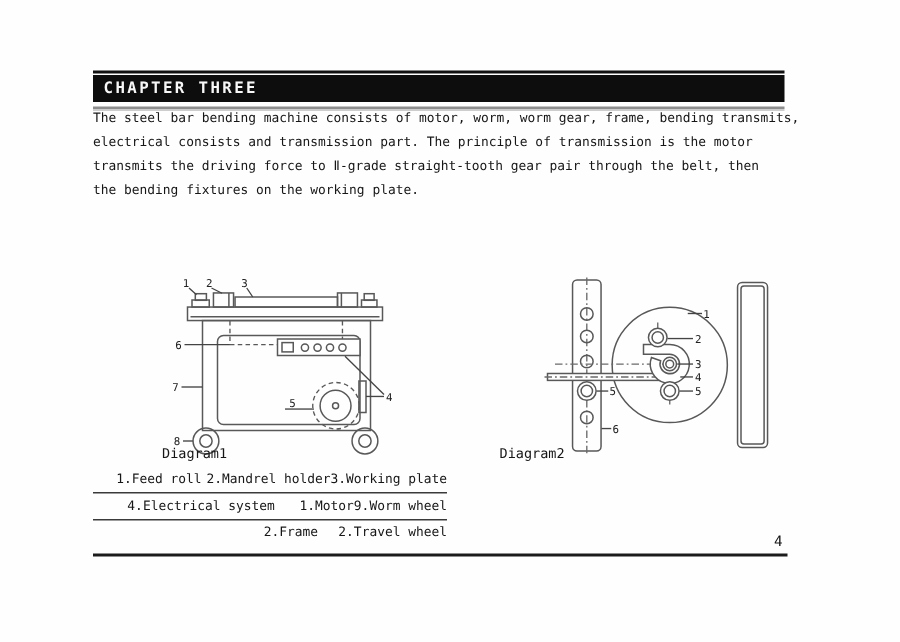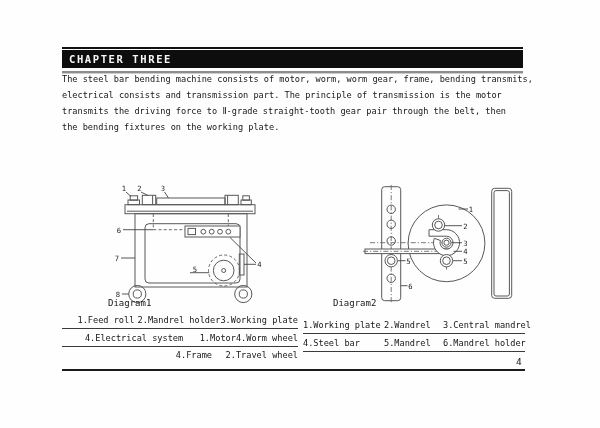--- a/index.html
+++ b/index.html
@@ -166,24 +166,20 @@
     <text class="num" x="135.5" y="80.5" text-anchor="middle">5</text>
     <text class="num" x="78.5" y="80.5" text-anchor="middle">5</text>
     <text class="num" x="80.5" y="105.5" text-anchor="middle">6</text>
   </svg>
 
   <div class="abs caption" style="left:62px;top:298px;margin-left:46px;">Diagram1</div>
   <div class="abs caption" style="left:333px;top:298px;">Diagram2</div>
 
   <div class="abs legend" id="legend1" style="left:62px;top:312px;width:236px;text-align:right;">
       <div class="legend-row"><span class="c0">1.Feed roll</span><span class="c1">2.Mandrel holder</span><span class="c2">3.Working plate</span></div>
-      <div class="legend-row"><span class="c0">4.Electrical system</span><span class="c1">1.Motor</span><span class="c2">4.Worm wheel</span></div>
-      <div class="legend-row no-line"><span class="c0">4.Frame</span><span class="c1">2.Travel wheel</span></div>
-    </div>
-  <div class="abs legend" id="legend2" style="left:303px;top:317px;width:222px;">
-      <div class="legend-row"><span class="c0">1.Working plate</span><span class="c1">2.Wandrel</span><span class="c2">3.Central mandrel</span></div>
-      <div class="legend-row"><span class="c0">4.Steel bar</span><span class="c1">5.Mandrel</span><span class="c2">6.Mandrel holder</span></div>
+      <div class="legend-row"><span class="c0">4.Electrical system</span><span class="c1">1.Motor</span><span class="c2">9.Worm wheel</span></div>
+      <div class="legend-row no-line"><span class="c0">2.Frame</span><span class="c1">2.Travel wheel</span></div>
     </div>
 
   <div class="abs page-num">4</div>
   <div class="abs footer-rule"></div>
 
 </div>
 
 </body></html>

